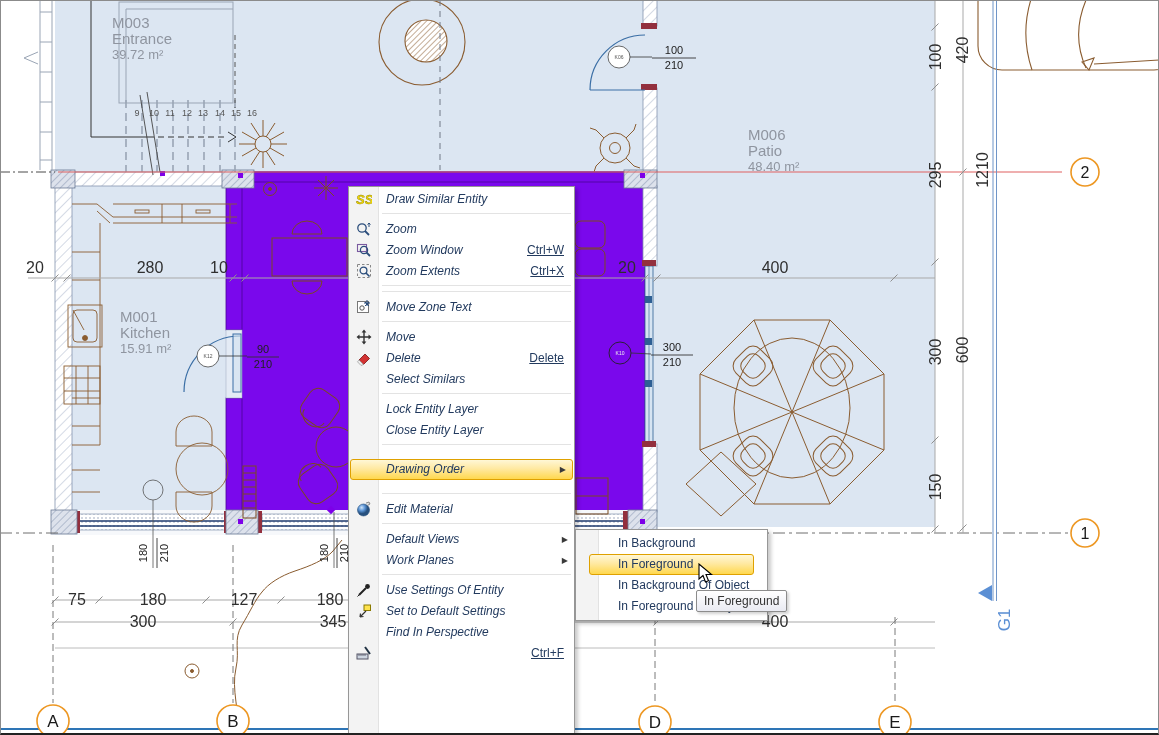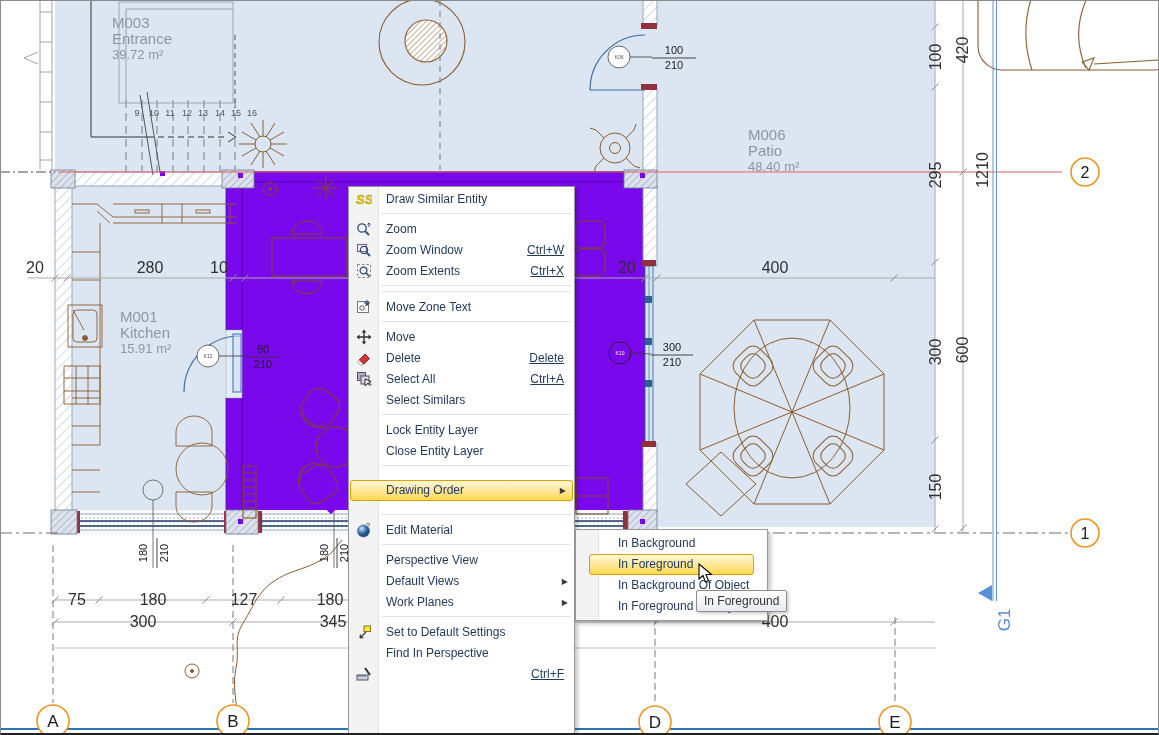--- a/index.html
+++ b/index.html
@@ -9,21 +9,21 @@
          pointer-events:none;z-index:50;}
   #plan{position:absolute;left:0;top:0;z-index:1;}
   
   .menu{position:absolute;left:348px;top:186px;width:227px;height:549px;background:#fff;
         border:1px solid #979797;box-shadow:3px 3px 4px rgba(0,0,0,.22);z-index:10;
         overflow:hidden;padding-top:2px;box-sizing:border-box;}
   .menu::before{content:'';position:absolute;left:0;top:0;bottom:0;width:29px;
         background:#f3f3f3;border-right:1px solid #e2e2e2;}
   .mi{position:relative;height:21px;line-height:21px;padding-left:37px;padding-right:8px;
       font-size:12px;color:#223a5e;white-space:nowrap;cursor:default;}
-  .mi .lab{position:relative;z-index:2;}
+  .mi .lab{position:relative;z-index:2;font-style:italic;}
   .mi .sc{position:absolute;right:10px;top:0;z-index:2;text-decoration:underline;}
   .mi .arr{position:absolute;right:6px;top:0;font-size:8px;color:#3a3a3a;z-index:2;}
   .mi .ico{position:absolute;left:7px;top:2px;width:16px;height:16px;z-index:2;}
   .mi.hl{margin:13px 1px;height:19px;line-height:19px;border:1px solid #dfa100;border-radius:3px;
       background:linear-gradient(#fff7d6,#ffe9a2 45%,#ffd84e);padding-left:35px;}
   .msep{height:1px;border-top:1px solid #e3e3e3;margin:3px 3px 4px 33px;position:relative;z-index:2;}
   
   .submenu{position:absolute;left:575px;top:529px;width:193px;background:#fff;
         border:1px solid #979797;box-shadow:3px 3px 4px rgba(0,0,0,.22);z-index:11;
         padding:3px 12px;box-sizing:border-box;}
@@ -520,30 +520,20 @@
     <div class="mi">
     <span class="ico"><svg width="16" height="16">
           <polygon points="3,10 9,4 13.5,8.5 7.5,14.5" fill="#d23333" stroke="#7a1212" stroke-width="0.8"></polygon>
           <polygon points="3,10 7.5,14.5 5,15.5 1.5,11.8" fill="#eee" stroke="#999" stroke-width="0.7"></polygon>
         </svg></span>
     <span class="lab">Delete</span>
     <span class="sc">Delete</span>
     
   </div>
     <div class="mi">
-    <span class="ico"><svg width="16" height="16">
-          <rect x="1.5" y="1.5" width="8" height="8" fill="#b9a6c9" stroke="#555"></rect>
-          <rect x="5" y="5" width="8" height="8" fill="#ddd4e8" stroke="#555"></rect>
-          <polygon points="9,8 9,15 12,12 14,14.5 15,13.5 12.8,11 15,10.5" fill="#fff" stroke="#000" stroke-width="0.8"></polygon>
-        </svg></span>
-    <span class="lab">Select All</span>
-    <span class="sc">Ctrl+A</span>
-    
-  </div>
-    <div class="mi">
     <span class="ico"></span>
     <span class="lab">Select Similars</span>
     <span class="sc"></span>
     
   </div>
     <div class="msep"></div>
     <div class="mi">
     <span class="ico"></span>
     <span class="lab">Lock Entity Layer</span>
     <span class="sc"></span>
@@ -568,37 +558,41 @@
           <circle cx="7.5" cy="9" r="6" fill="url(#ballGrad)" stroke="#27507e" stroke-width="0.6"></circle>
           <path d="M10,2 l3,-1 l1,2 l-2.5,1.5" fill="#ddd" stroke="#666" stroke-width="0.7"></path>
         </svg></span>
     <span class="lab">Edit Material</span>
     <span class="sc"></span>
     
   </div>
     <div class="msep"></div>
     <div class="mi">
     <span class="ico"></span>
-    <span class="lab">Perspective View</span>
-    <span class="sc"></span>
-    
-  </div>
-    <div class="mi">
-    <span class="ico"></span>
     <span class="lab">Default Views</span>
     <span class="sc"></span>
     <span class="arr">▶</span>
   </div>
     <div class="mi">
     <span class="ico"></span>
     <span class="lab">Work Planes</span>
     <span class="sc"></span>
     <span class="arr">▶</span>
   </div>
     <div class="msep"></div>
+    <div class="mi">
+    <span class="ico"><svg width="16" height="16">
+          <line x1="3" y1="13" x2="10" y2="6" stroke="#222" stroke-width="2"></line>
+          <circle cx="11.5" cy="4.5" r="2.4" fill="#222"></circle>
+          <line x1="1.5" y1="14.5" x2="3.5" y2="12.5" stroke="#222" stroke-width="1"></line>
+        </svg></span>
+    <span class="lab">Use Settings Of Entity</span>
+    <span class="sc"></span>
+    
+  </div>
     <div class="mi">
     <span class="ico"><svg width="16" height="16">
           <rect x="8" y="2" width="6.5" height="5.5" fill="#ffe34d" stroke="#8a7a00"></rect>
           <path d="M10,8 L4,14 M4,14 l0.5,-3.5 M4,14 l3.5,-0.5" stroke="#333" stroke-width="1.2" fill="none"></path>
         </svg></span>
     <span class="lab">Set to Default Settings</span>
     <span class="sc"></span>
     
   </div>
     <div class="mi">

